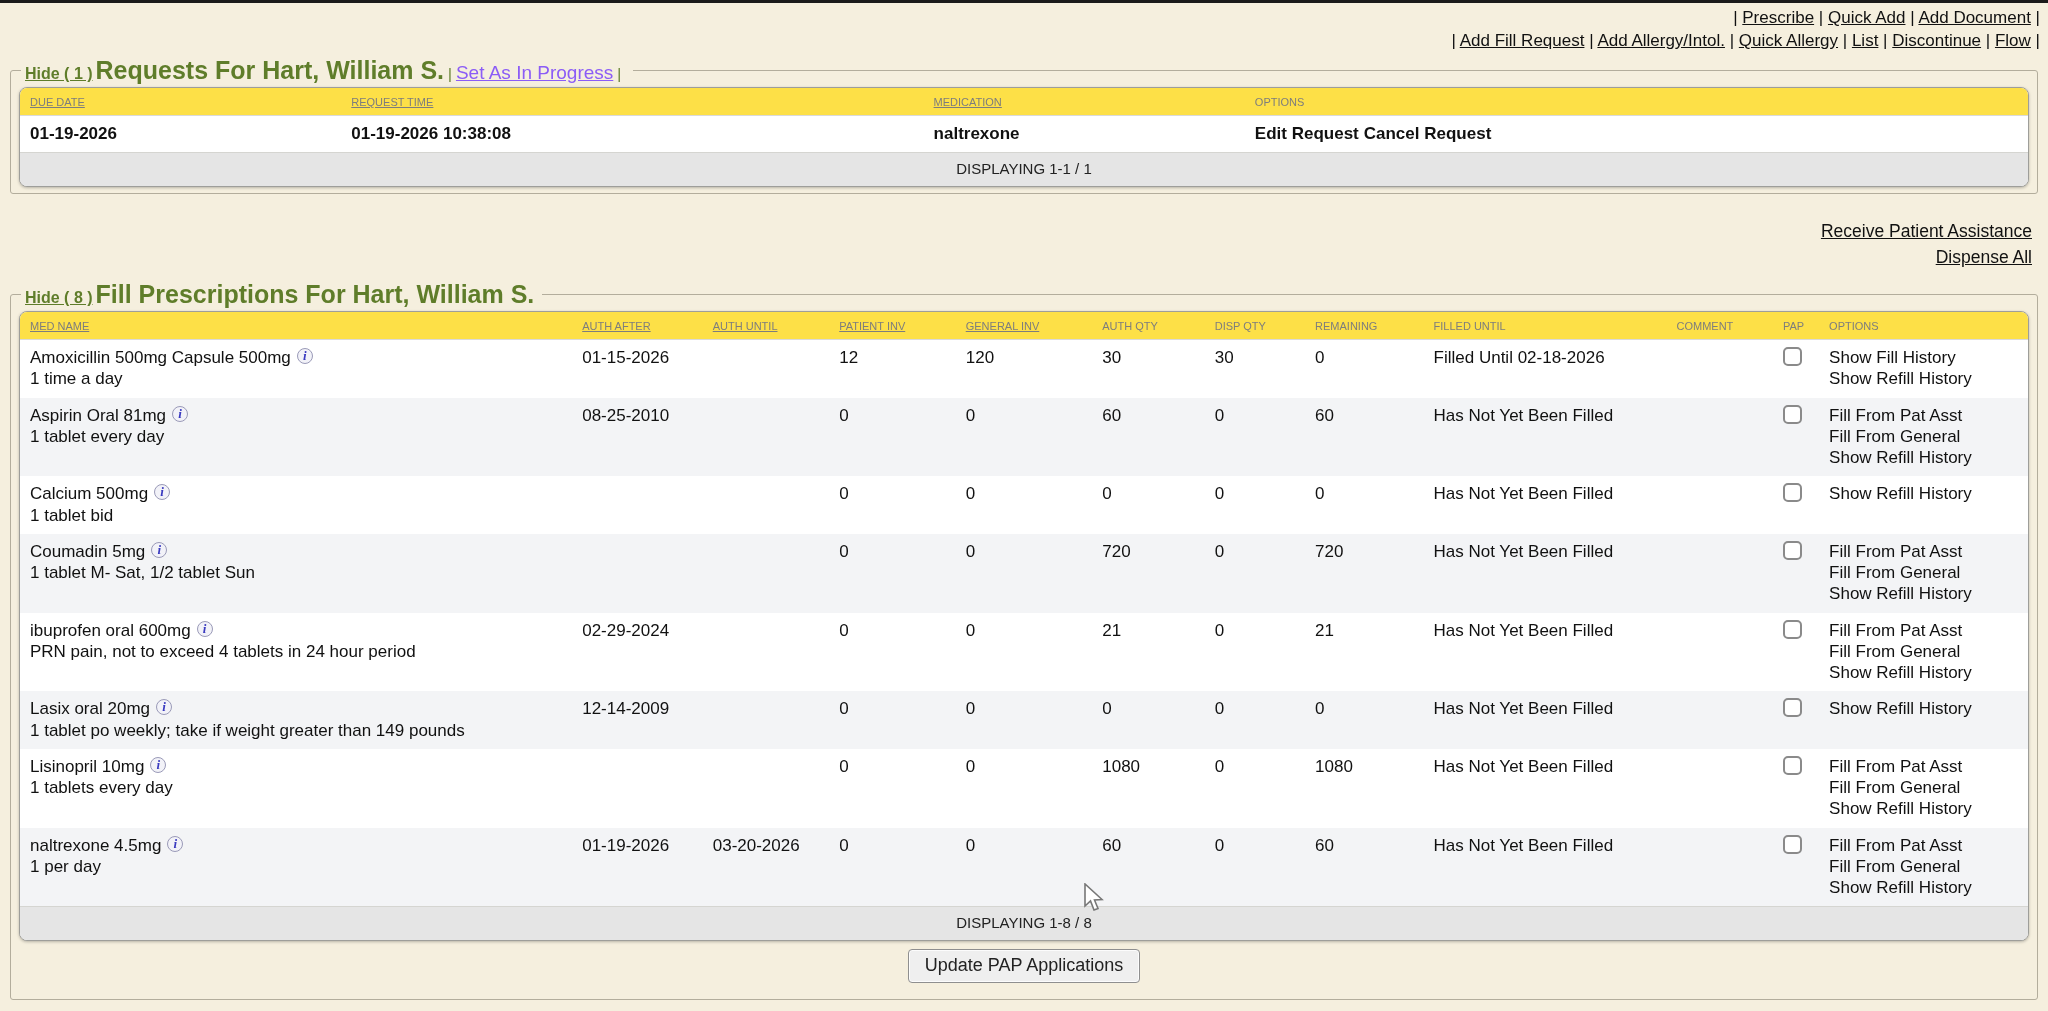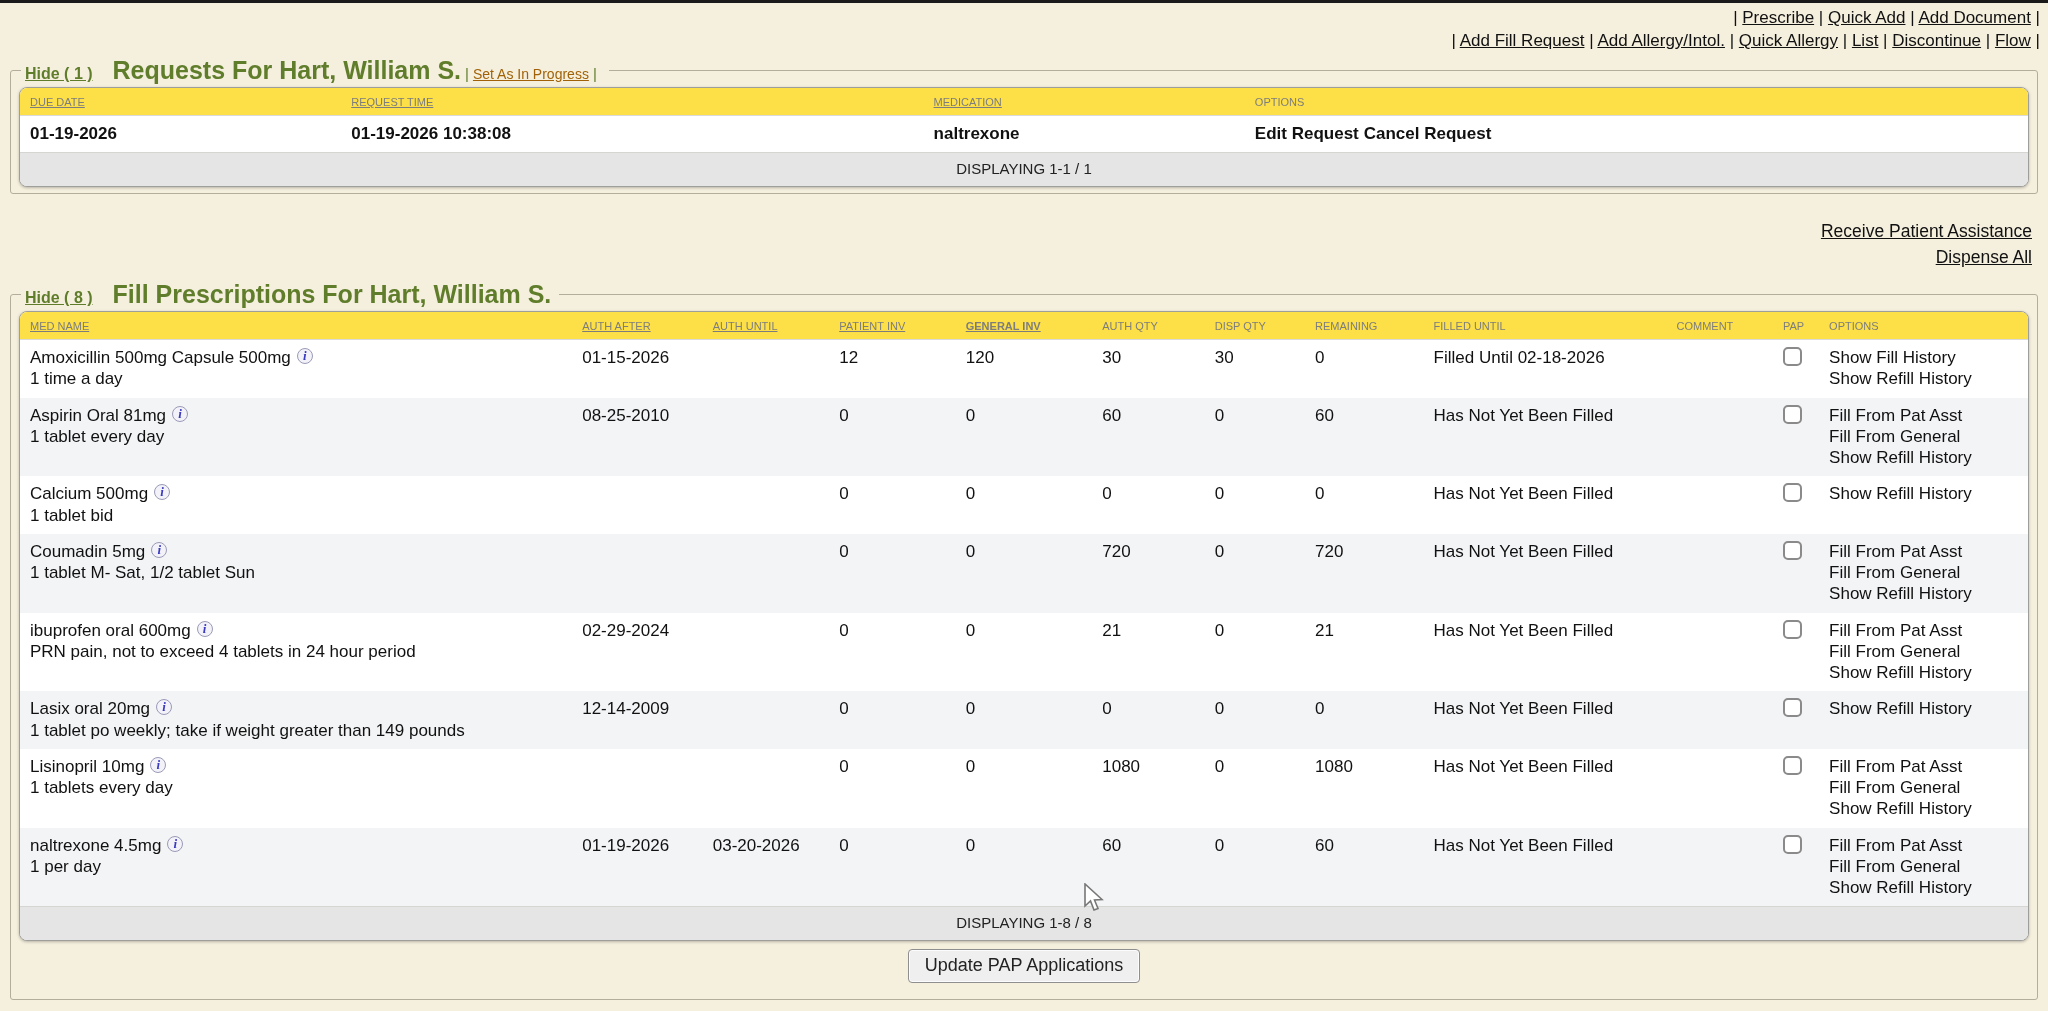--- a/index.html
+++ b/index.html
@@ -22,26 +22,26 @@
   fieldset {
     margin: 0 10px;
     padding: 0 8px 6px;
     border: 1px solid #B3AD9C;
     border-radius: 3px;
   }
   fieldset.requests { margin-top: 2px; }
   legend { padding: 0 8px 0 4px; margin-left: 2px; white-space: nowrap; }
   .hide-link {
     color: #5F7D2A; font-weight: bold; font-size: 16px;
-    text-decoration: underline; cursor: pointer; margin-right: 20px;
+    text-decoration: underline; cursor: pointer; margin-right: 3px;
   }
   .section-title { color: #5F7D2A; font-weight: bold; font-size: 25px; }
   .legend-sep { color: #5F7D2A; font-size: 15px; margin: 0 4px; }
   .legend-action {
-    color: #a16207; font-size: 14px; text-decoration: underline; cursor: pointer;
+    color: #8b5cf6; font-size: 19px; text-decoration: underline; cursor: pointer;
   }
 
   
   table.data {
     width: 100%;
     table-layout: fixed;
     border-collapse: separate;
     border-spacing: 0;
     background: #fff;
     border: 1px solid #9E9E9A;
@@ -186,21 +186,21 @@
   <legend>
     <span class="hide-link">Hide ( 8 )</span><span class="section-title">Fill Prescriptions For Hart, William S.</span>
   </legend>
   <table class="data">
       <thead>
         <tr>
           <th class="sortable" style="width: 27.5%;"><span>MED NAME</span></th>
           <th class="sortable" style="width: 6.5%;"><span>AUTH AFTER</span></th>
           <th class="sortable" style="width: 6.3%;"><span>AUTH UNTIL</span></th>
           <th class="sortable" style="width: 6.3%;"><span>PATIENT INV</span></th>
-          <th class="sortable" style="width: 6.8%; font-weight: bold;"><span>GENERAL INV</span></th>
+          <th class="sortable" style="width: 6.8%;"><span>GENERAL INV</span></th>
           <th style="width: 5.6%;"><span>AUTH QTY</span></th>
           <th style="width: 5%;"><span>DISP QTY</span></th>
           <th style="width: 5.9%;"><span>REMAINING</span></th>
           <th style="width: 12.1%;"><span>FILLED UNTIL</span></th>
           <th style="width: 5.3%;"><span>COMMENT</span></th>
           <th style="width: 2.3%;"><span>PAP</span></th>
           <th style="width: 10.4%;"><span>OPTIONS</span></th>
         </tr>
       </thead>
       <tbody>

